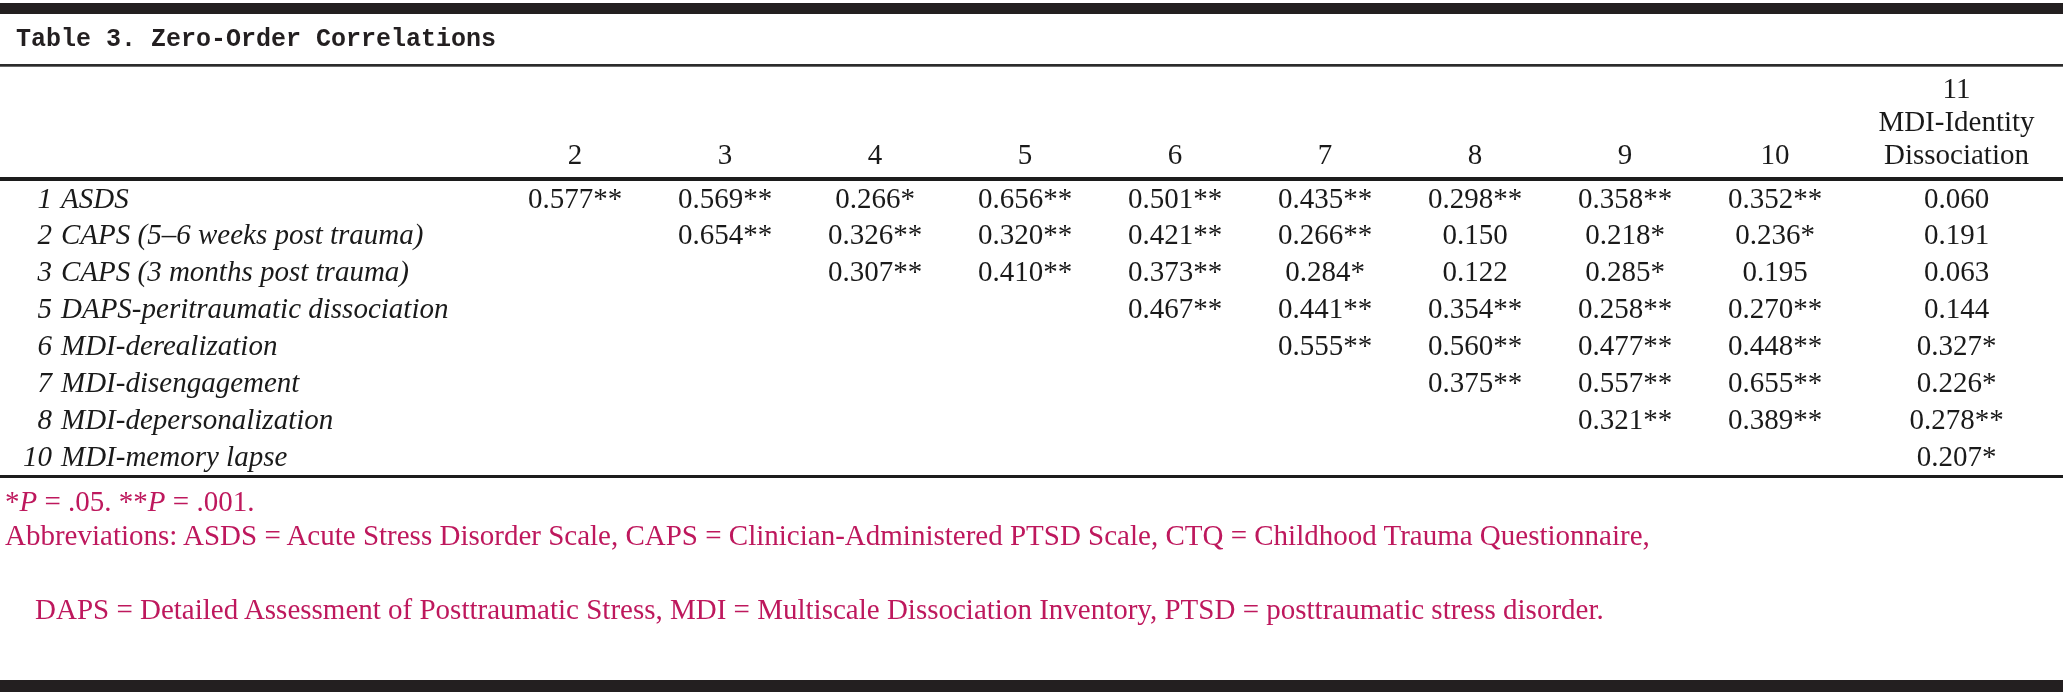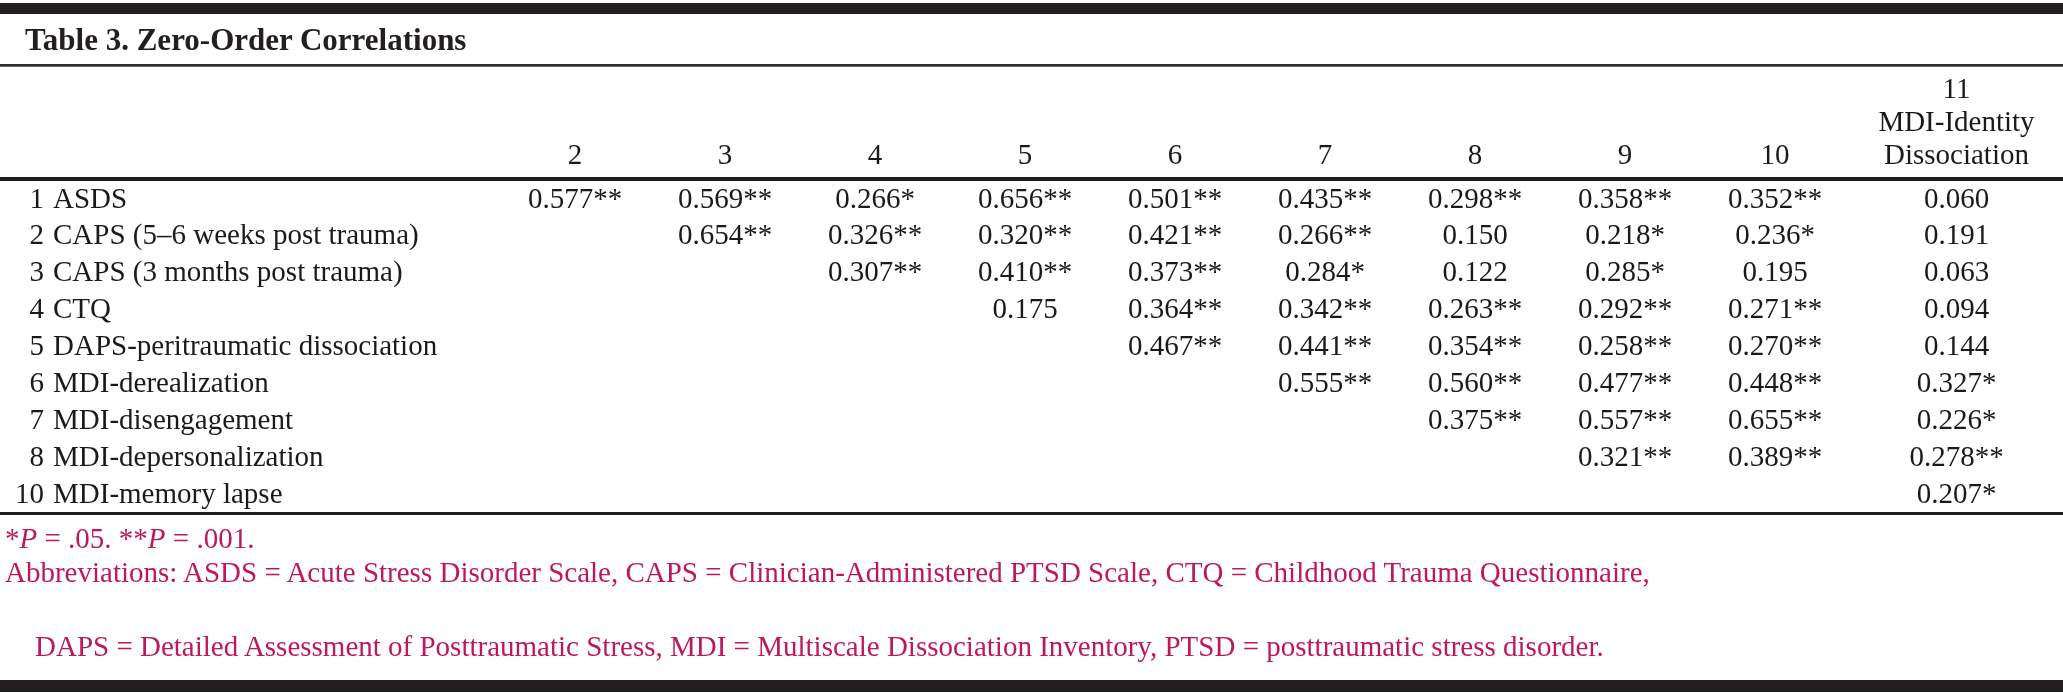--- a/index.html
+++ b/index.html
@@ -13,26 +13,26 @@
     font-family: "Liberation Serif", serif;
     overflow: hidden;
   }
   .top-bar {
     margin-top: 3px;
     height: 11px;
     background: #231f20;
     width: 100%;
   }
   .title {
-    font-family: Liberation Serif, serif;
+    font-family: Liberation Mono, monospace;
     font-weight: 700;
-    font-size: 31px;
+    font-size: 25px;
     line-height: 34px;
     color: #231f20;
-    margin: 9px 0 7px 25px;
+    margin: 9px 0 7px 16px;
     letter-spacing: 0px;
   }
   .title-rule {
     height: 3px;
     background: #2b2b2b;
     width: 100%;
     border-bottom: 1px solid #6a6a6a;
   }
   table.corr {
     width: 2063px;
@@ -51,21 +51,22 @@
   table.corr th.lastcol div { line-height: 33px; }
   table.corr td {
     font-size: 29px;
     height: 37px;
     text-align: center;
     white-space: nowrap;
     padding: 0;
   }
   table.corr td.row-label {
     text-align: left;
-    padding-left: 4px;
+    padding-left: 12px;
+    font-style: italic;
   }
   .row-num {
     display: inline-block;
     min-width: 40px;
     text-align: right;
     margin-right: 9px;
   }
   .foot-rule {
     height: 3px;
     background: #1c1c1c;
@@ -166,33 +167,20 @@
           <td>0.307**</td>
           <td>0.410**</td>
           <td>0.373**</td>
           <td>0.284*</td>
           <td>0.122</td>
           <td>0.285*</td>
           <td>0.195</td>
           <td>0.063</td>
         </tr>
         <tr>
-          <td class="row-label"><span class="row-num">4</span><span>CTQ</span></td>
-          <td></td>
-          <td></td>
-          <td></td>
-          <td>0.175</td>
-          <td>0.364**</td>
-          <td>0.342**</td>
-          <td>0.263**</td>
-          <td>0.292**</td>
-          <td>0.271**</td>
-          <td>0.094</td>
-        </tr>
-        <tr>
           <td class="row-label"><span class="row-num">5</span><span>DAPS-peritraumatic dissociation</span></td>
           <td></td>
           <td></td>
           <td></td>
           <td></td>
           <td>0.467**</td>
           <td>0.441**</td>
           <td>0.354**</td>
           <td>0.258**</td>
           <td>0.270**</td>

